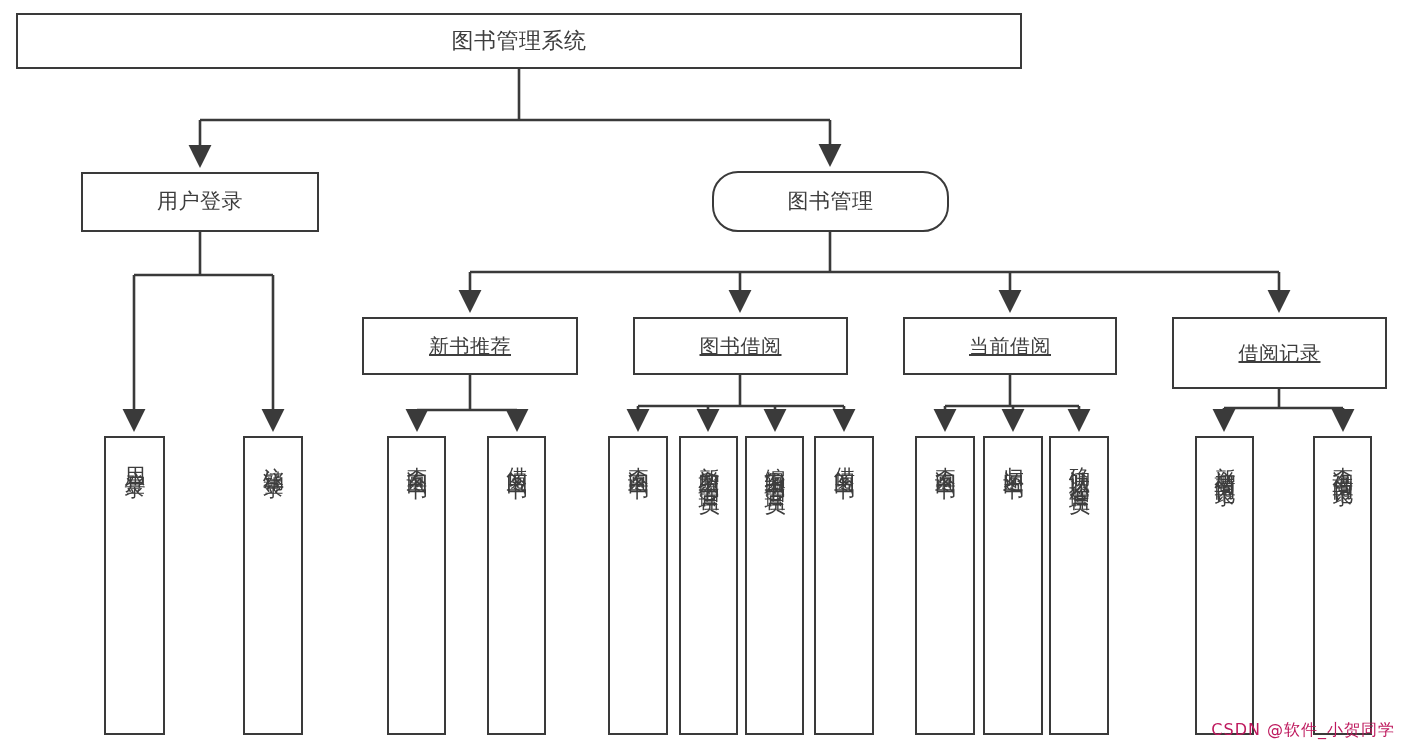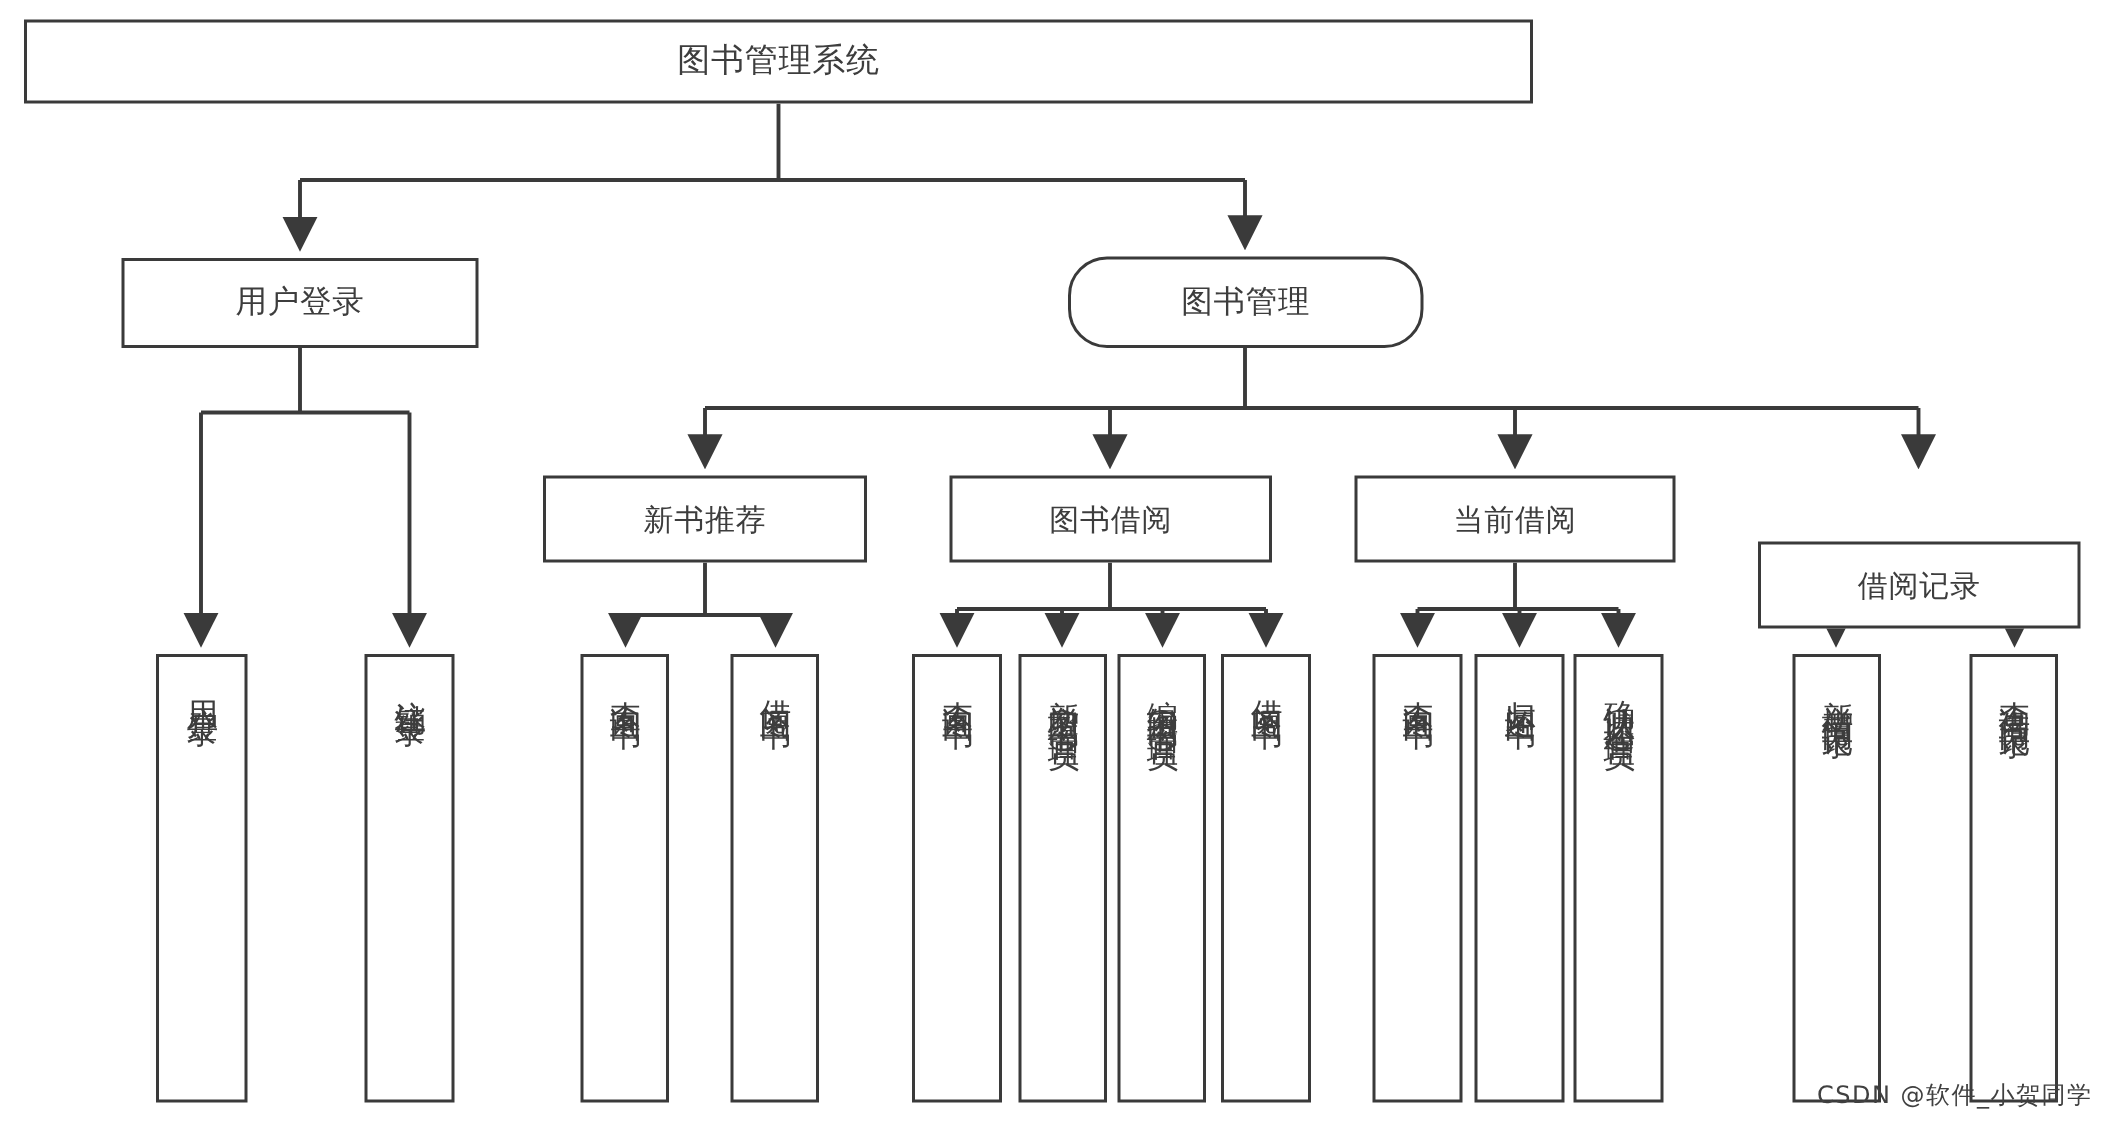--- a/index.html
+++ b/index.html
@@ -38,40 +38,40 @@
     text-align: center;
   }
   .node .label {
     color: #3d3d3d;
     letter-spacing: 0.5px;
     line-height: 1.12;
     white-space: pre;
   }
   .node-root .label   { font-size: 22px; text-align: center; }
   .node-level1 .label { font-size: 21px; }
-  .node-level2 .label { font-size: 20px; }
+  .node-level2 .label { font-size: 20px; text-decoration: underline; }
   .node-leaf {
     align-items: flex-start;
     justify-content: center;
     padding-top: 12px;
   }
   .node-leaf .label {
     font-size: 21px;
     writing-mode: vertical-rl;
     text-orientation: upright;
     letter-spacing: 4px;
     line-height: 1.0;
     display: block;
   }
   #watermark {
     position: absolute;
     right: 10px;
     bottom: 6px;
     font-size: 16px;
-    color: #404040;
+    color: #be185d;
     letter-spacing: 1px;
     white-space: nowrap;
     user-select: none;
     text-align: right;
   }
 </style>
 </head>
 <body>
 
 <div id="diagram-root">
@@ -139,21 +139,21 @@
 
   <div class="node node-level2" style="left:362px; top:317px; width:216px; height:58px;">
     <span class="label">新书推荐</span>
   </div>
   <div class="node node-level2" style="left:903px; top:317px; width:214px; height:58px;">
     <span class="label">当前借阅</span>
   </div>
   <div class="node node-level2" style="left:633px; top:317px; width:215px; height:58px;">
     <span class="label">图书借阅</span>
   </div>
-  <div class="node node-level2" style="left:1172px; top:317px; width:215px; height:58px;margin-top:44px;">
+  <div class="node node-level2" style="left:1172px; top:317px; width:215px; height:72px;">
     <span class="label">借阅记录</span>
   </div>
 
   <div class="node node-leaf" style="left:104px; top:436px; width:61px; height:299px;">
     <span class="label">用户登录</span>
   </div>
   <div class="node node-leaf" style="left:243px; top:436px; width:60px; height:299px;">
     <span class="label">注销登录</span>
   </div>
 

